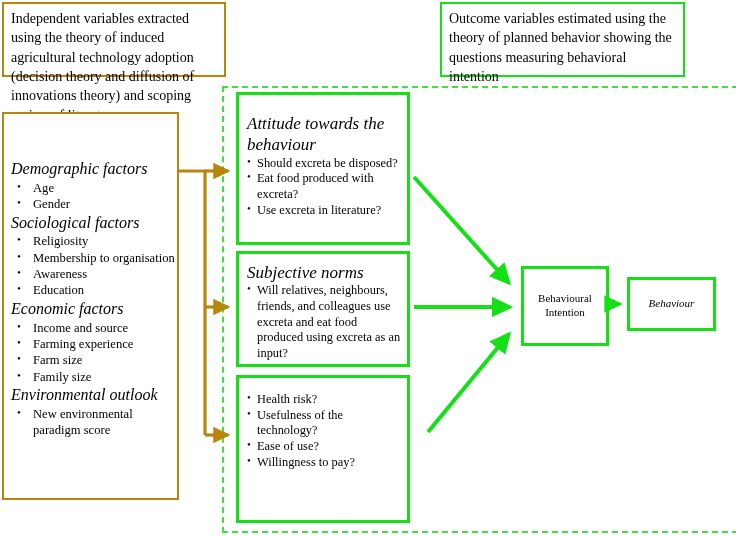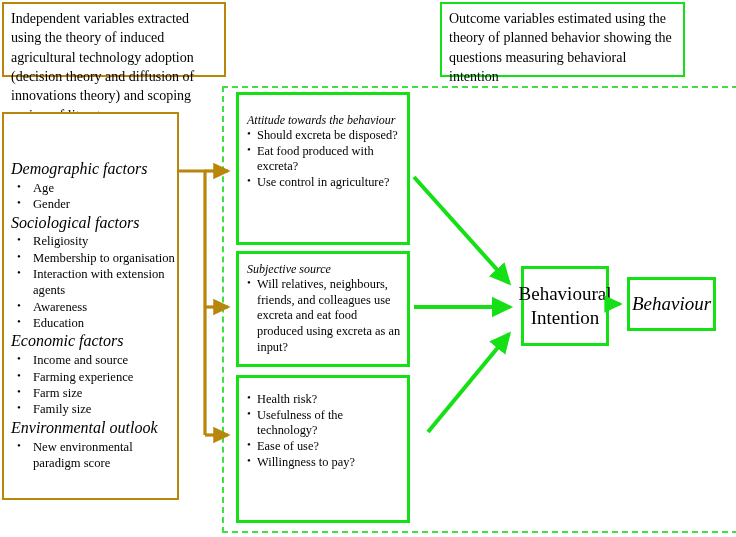--- a/index.html
+++ b/index.html
@@ -78,21 +78,21 @@
   }
   .construct .c-inner {
     position: absolute;
     left: 8px;
     right: 6px;
     font-size: 12.4px;
     line-height: 1.26;
   }
   .c-title {
     font-style: italic;
-    font-size: 12px;
+    font-size: 17px;
     margin: 0 0 0 0;
   }
   .c-items {
     list-style: none;
     margin: 0;
     padding: 0;
   }
   .c-items li {
     position: relative;
     padding-left: 10px;
@@ -105,21 +105,21 @@
     top: -1px;
     font-size: 11px;
   }
 
   
   .outcome {
     display: flex;
     align-items: center;
     justify-content: center;
     text-align: center;
-    font-size: 19px;
+    font-size: 11px;
     line-height: 1.25;
   }
 
   
   #dashed-region {
     position: absolute;
     box-sizing: border-box;
     border: 2px dashed #3FE03F;
     border-right: none;
     background: transparent;
@@ -155,21 +155,20 @@
     <div class="var-list" id="var-list">
         <div class="grp-title">Demographic factors</div>
         <ul class="grp-items">
           <li>Age</li>
           <li>Gender</li>
         </ul>
         <div class="grp-title">Sociological factors</div>
         <ul class="grp-items">
           <li>Religiosity</li>
           <li>Membership to organisation</li>
-          <li>Interaction with extension agents</li>
           <li>Awareness</li>
           <li>Education</li>
         </ul>
         <div class="grp-title">Economic factors</div>
         <ul class="grp-items">
           <li>Income and source</li>
           <li>Farming experience</li>
           <li>Farm size</li>
           <li>Family size</li>
         </ul>
@@ -179,28 +178,28 @@
         </ul>
       </div>
   </div>
 
   <div class="box green-border construct" style="left:236px; top:92px; width:174px; height:153px;">
     <div class="c-inner" style="top:18px;">
       <div class="c-title">Attitude towards the behaviour</div>
       <ul class="c-items">
         <li>Should excreta be disposed?</li>
         <li>Eat food produced with excreta?</li>
-        <li>Use control in agriculture?</li>
+        <li>Use excreta in literature?</li>
       </ul>
     </div>
   </div>
 
   <div class="box green-border construct" style="left:236px; top:251px; width:174px; height:116px;">
     <div class="c-inner" style="top:8px;">
-      <div class="c-title">Subjective source</div>
+      <div class="c-title">Subjective norms</div>
       <ul class="c-items">
         <li>Will relatives, neighbours, friends, and colleagues use excreta and eat food produced using excreta as an input?</li>
       </ul>
     </div>
   </div>
 
   <div class="box green-border construct" style="left:236px; top:375px; width:174px; height:148px;">
     <div class="c-inner" style="top:14px;">
       <ul class="c-items">
         <li>Health risk?</li>

